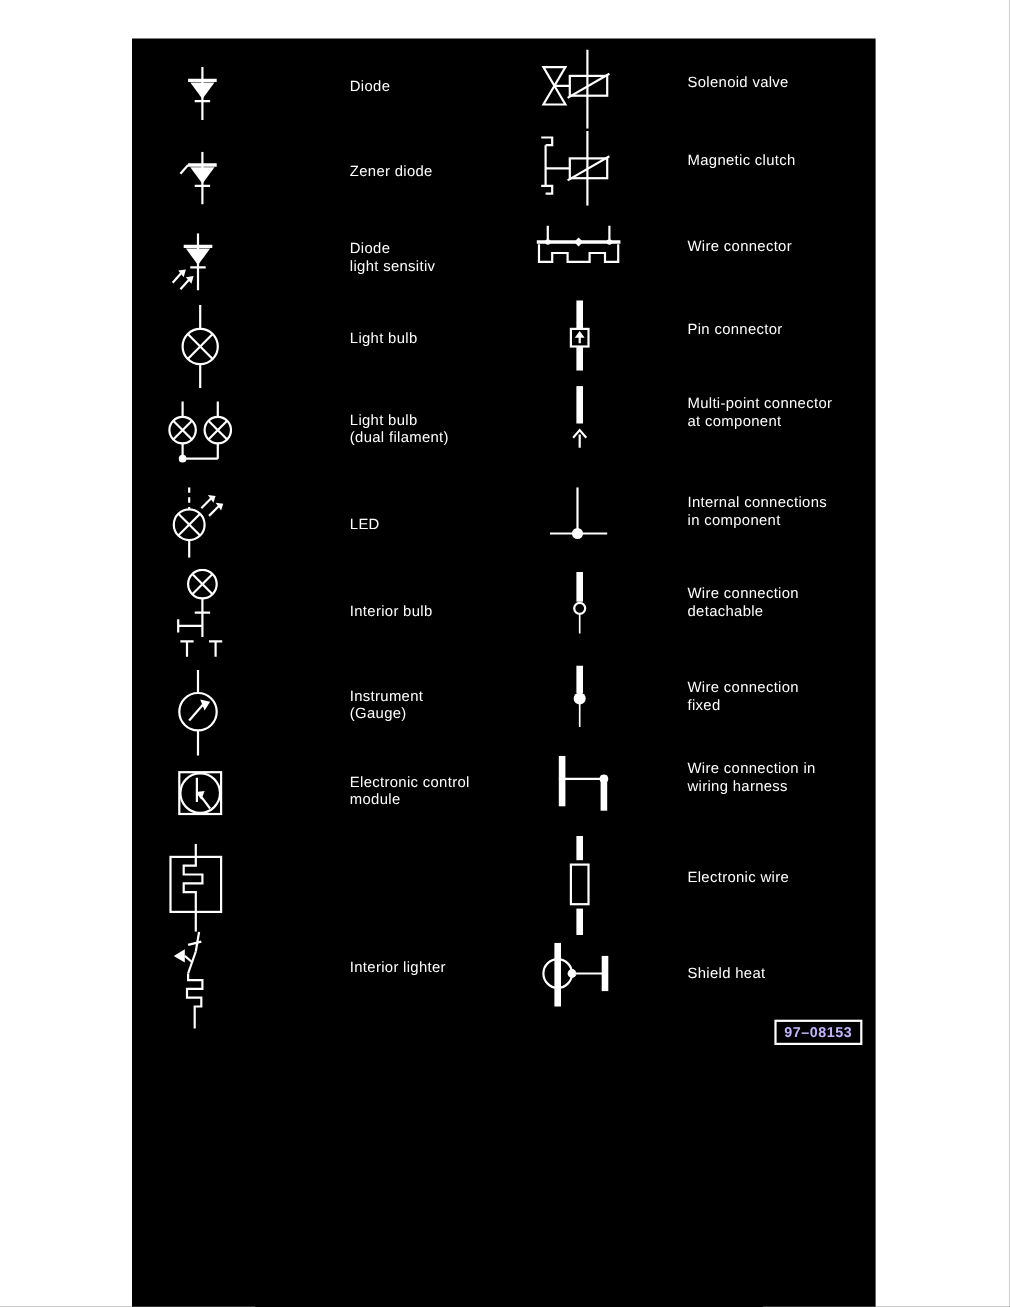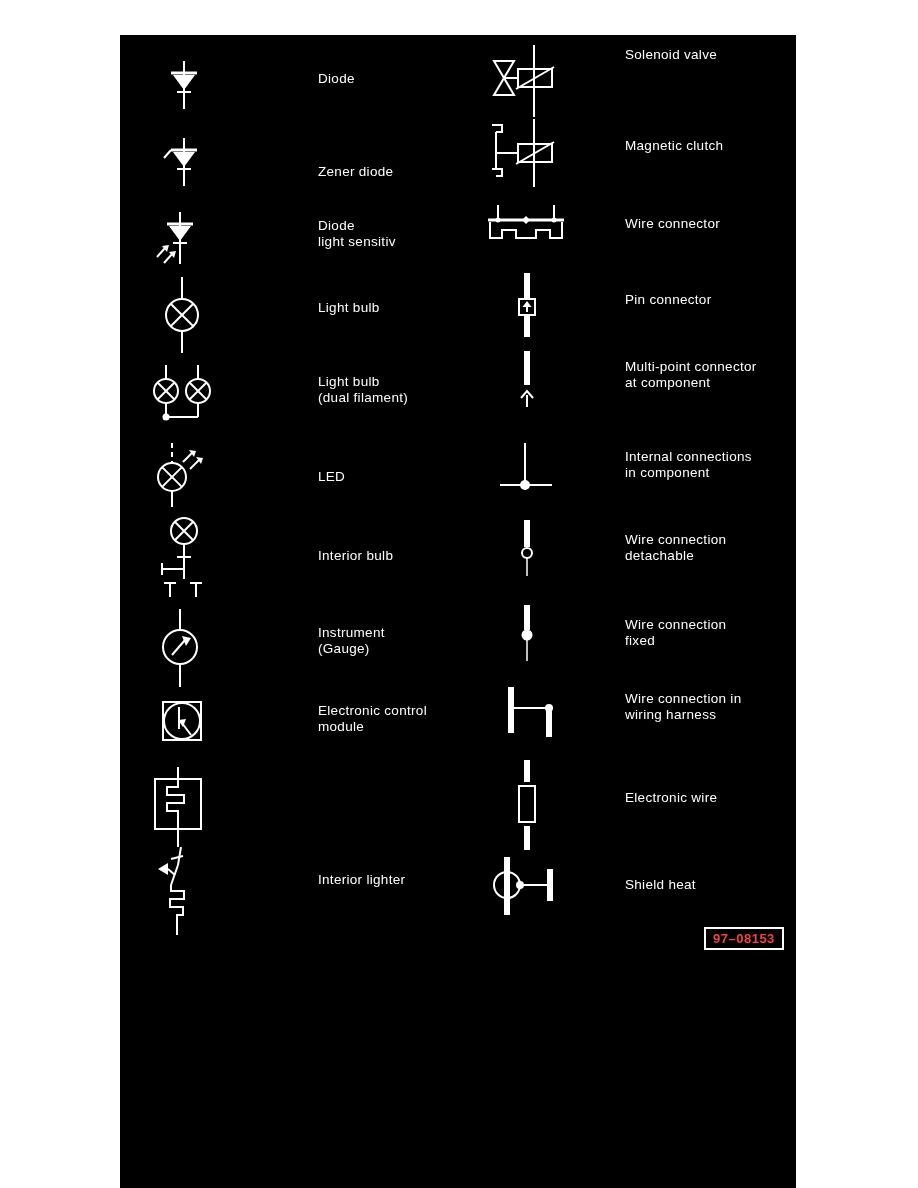--- a/index.html
+++ b/index.html
@@ -18,21 +18,21 @@
   .sym .f{fill:#ffffff;stroke:none;}
   .sym .w3{stroke-width:3;}
   .sym .w15{stroke-width:1.5;}
   .sym .dash{stroke-dasharray:5,4;}
   .lbl{
     position:absolute;color:#ffffff;font-size:13.5px;line-height:1.2;
     white-space:pre-line;letter-spacing:0.3px;
   }
   .figbox{
     position:absolute;left:584px;top:892px;border:2px solid #ffffff;
-    color:#ef4444;font-weight:bold;font-size:13px;padding:2px 7px;
+    color:#c4b5fd;font-weight:bold;font-size:13px;padding:2px 7px;
     letter-spacing:0.5px;
   }
 </style>
 </head>
 <body>
 
 <div class="panel">
 
   <svg class="sym" style="left:40px;top:26px" width="44" height="48" viewBox="0 0 44 48">
     <line x1="24" y1="0" x2="24" y2="48"></line>
@@ -42,21 +42,21 @@
   </svg>
   <div class="lbl" style="left:198px;top:36px">Diode</div>
 
   <svg class="sym" style="left:40px;top:103px" width="44" height="48" viewBox="0 0 44 48">
     <line x1="24" y1="0" x2="24" y2="48"></line>
     <line class="w3" x1="11" y1="12" x2="37" y2="12"></line>
     <line x1="11" y1="12" x2="4" y2="20"></line>
     <polygon class="f" points="13,14 35,14 24,29"></polygon>
     <line x1="17" y1="31" x2="31" y2="31"></line>
   </svg>
-  <div class="lbl" style="left:198px;top:129px">Zener diode</div>
+  <div class="lbl" style="left:198px;top:113px">Zener diode</div>
 
   <svg class="sym" style="left:36px;top:177px" width="44" height="52" viewBox="0 0 44 52">
     <line x1="24" y1="0" x2="24" y2="52"></line>
     <line class="w3" x1="11" y1="12" x2="37" y2="12"></line>
     <polygon class="f" points="13,14 35,14 24,29"></polygon>
     <line x1="17" y1="31" x2="31" y2="31"></line>
     <line x1="1" y1="45" x2="9" y2="36"></line>
     <polygon class="f" points="6,34 13,33 11,40"></polygon>
     <line x1="8" y1="51" x2="16" y2="42"></line>
     <polygon class="f" points="13,40 20,39 18,46"></polygon>
@@ -156,21 +156,21 @@
   <div class="lbl" style="left:198px;top:837px">Interior lighter</div>
 
   <svg class="sym" style="left:368px;top:10px" width="72" height="72" viewBox="0 0 72 72">
     <line x1="46" y1="0" x2="46" y2="72"></line>
     <polygon points="6,16 26,16 16,33"></polygon>
     <polygon points="6,50 26,50 16,33"></polygon>
     <line x1="16" y1="33" x2="30" y2="33"></line>
     <rect x="30" y="24" width="34" height="18"></rect>
     <line x1="28" y1="44" x2="66" y2="22"></line>
   </svg>
-  <div class="lbl" style="left:505px;top:12px">Solenoid valve</div>
+  <div class="lbl" style="left:505px;top:32px">Solenoid valve</div>
 
   <svg class="sym" style="left:368px;top:84px" width="72" height="68" viewBox="0 0 72 68">
     <line x1="46" y1="0" x2="46" y2="68"></line>
     <rect x="30" y="25" width="34" height="18"></rect>
     <line x1="28" y1="45" x2="66" y2="23"></line>
     <polyline points="4,6 14,6 14,13 8,13"></polyline>
     <line x1="8" y1="13" x2="8" y2="50"></line>
     <line x1="8" y1="34" x2="30" y2="34"></line>
     <polyline points="4,50 14,50 14,57 8,57"></polyline>
   </svg>

